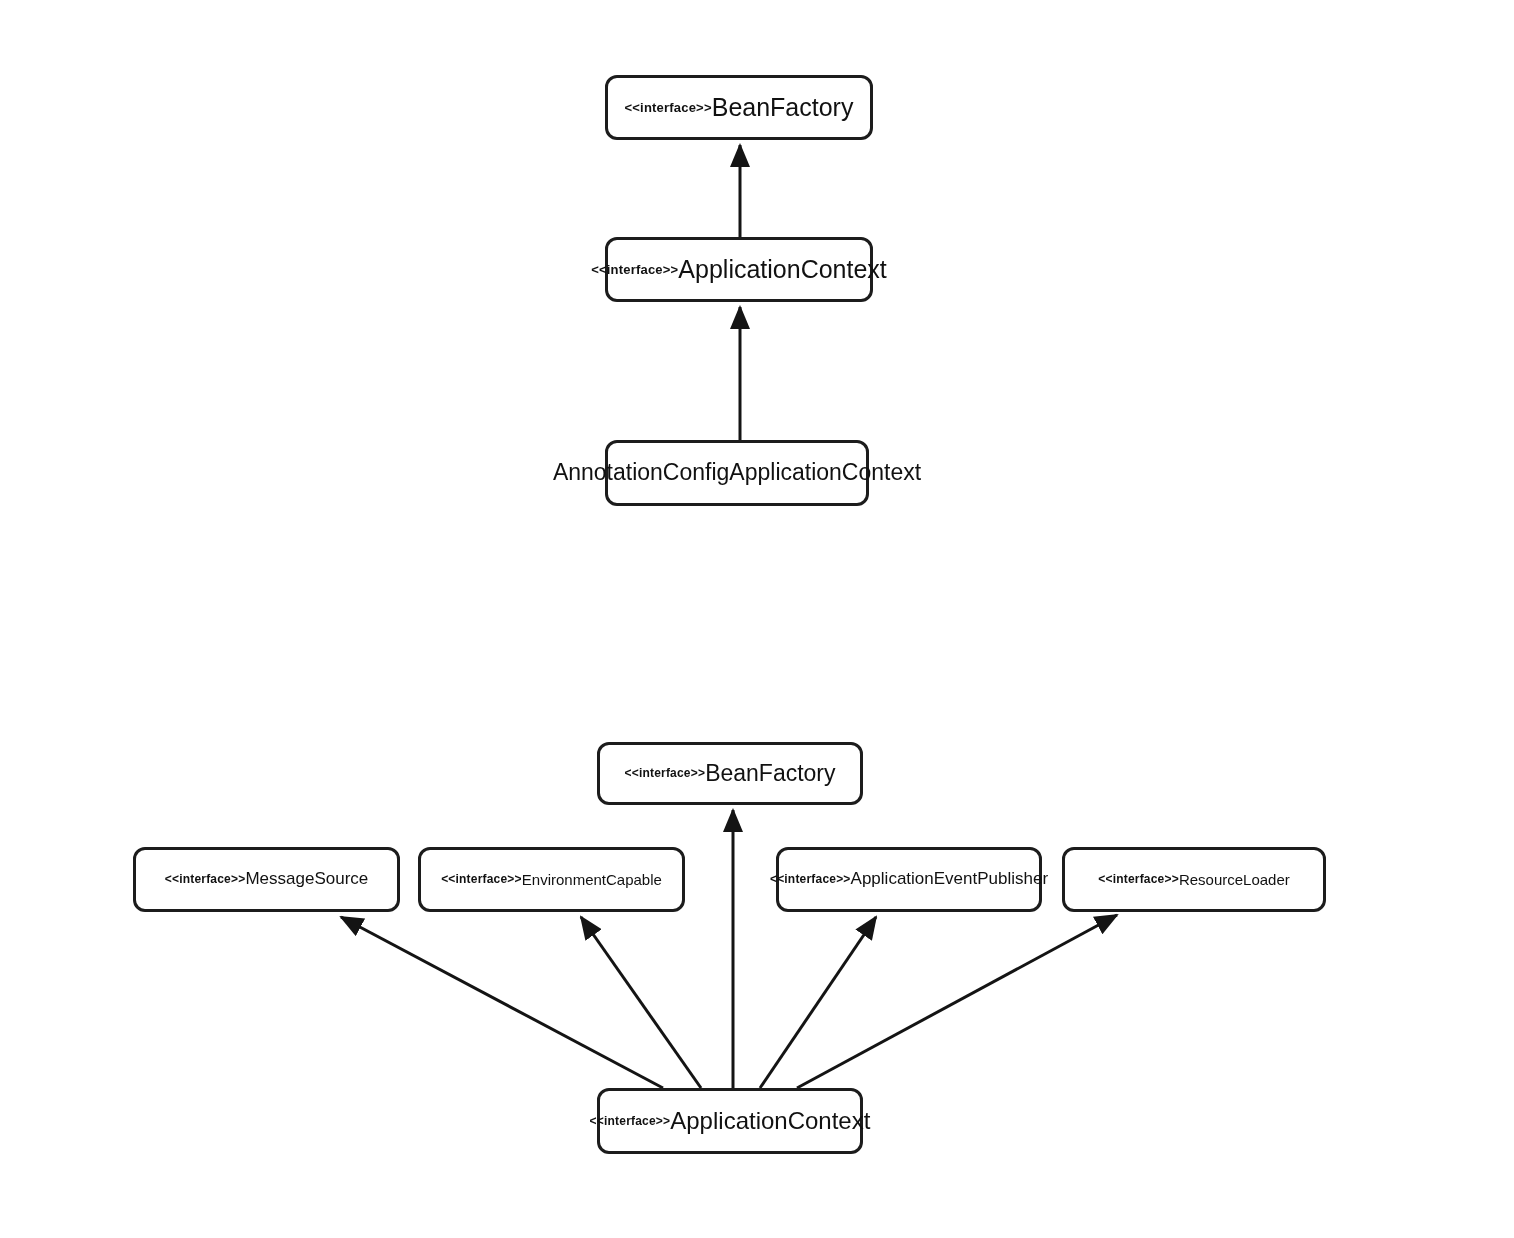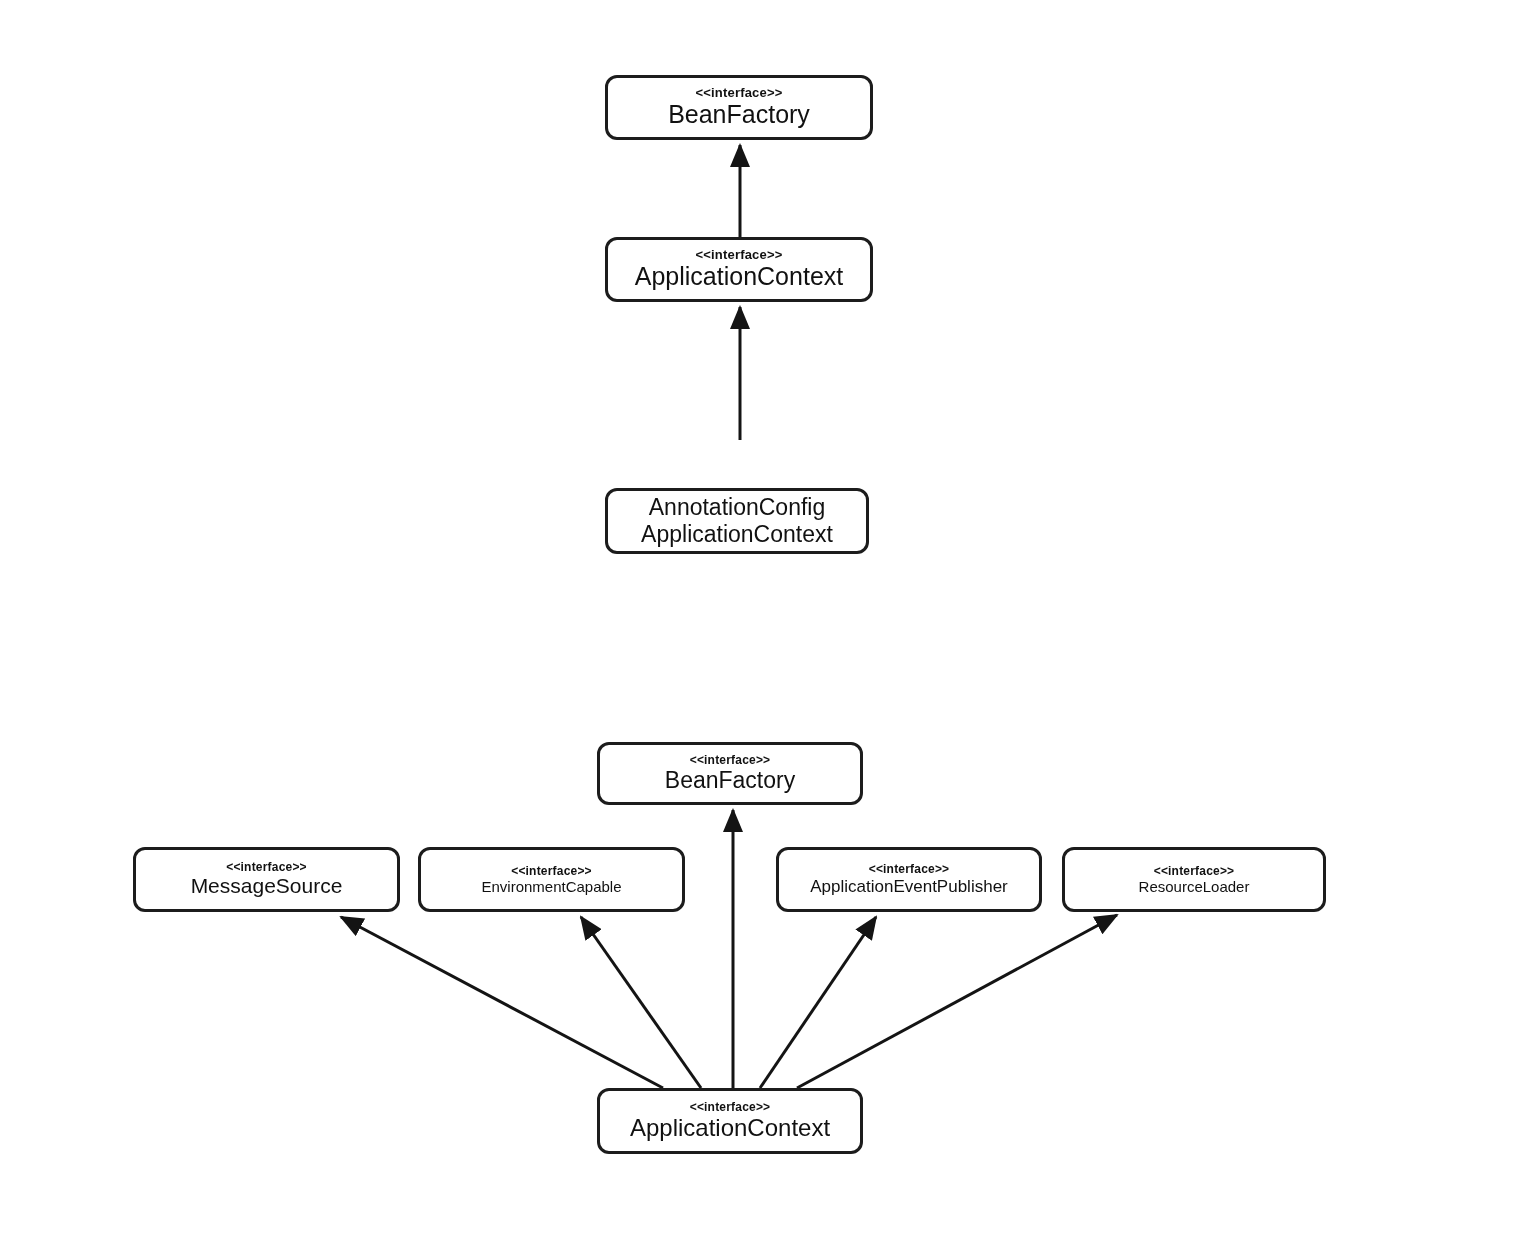--- a/index.html
+++ b/index.html
@@ -18,43 +18,43 @@
     pointer-events: none;
   }
   .uml-node {
     position: absolute;
     box-sizing: border-box;
     border: 3px solid #1c1c1c;
     border-radius: 12px;
     background: #ffffff;
     color: #111111;
     display: flex;
-    flex-direction: column;
+    flex-direction: row;
     align-items: center;
     justify-content: center;
     text-align: center;
     line-height: 1.18;
   }
   .stereotype { font-weight: bold; font-size: 13px; letter-spacing: 0.2px; }
   .stereotype-sm { font-weight: bold; font-size: 12px; letter-spacing: 0.2px; }
   .node-name { font-weight: normal; }
 
   
   #n-d1-bf   { left: 605px; top: 75px;  width: 268px; height: 65px; }
   #n-d1-bf .node-name   { font-size: 25px; }
   #n-d1-ac   { left: 605px; top: 237px; width: 268px; height: 65px; }
   #n-d1-ac .node-name   { font-size: 25px; }
-  #n-d1-acac { left: 605px; top: 440px; width: 264px; height: 66px; margin-top: 48px; }
+  #n-d1-acac { left: 605px; top: 440px; width: 264px; height: 66px; }
   #n-d1-acac .node-name { font-size: 23px; }
 
   
   #n-d2-bf   { left: 597px;  top: 742px;  width: 266px; height: 63px; }
   #n-d2-bf .node-name   { font-size: 23px; }
   #n-d2-ms   { left: 133px;  top: 847px;  width: 267px; height: 65px; }
-  #n-d2-ms .node-name   { font-size: 21px; }
+  #n-d2-ms .node-name   { font-size: 17px; }
   #n-d2-ec   { left: 418px;  top: 847px;  width: 267px; height: 65px; }
   #n-d2-ec .node-name   { font-size: 15px; }
   #n-d2-aep  { left: 776px;  top: 847px;  width: 266px; height: 65px; }
   #n-d2-aep .node-name  { font-size: 17px; }
   #n-d2-rl   { left: 1062px; top: 847px;  width: 264px; height: 65px; }
   #n-d2-rl .node-name   { font-size: 15px; }
   #n-d2-ac   { left: 597px;  top: 1088px; width: 266px; height: 66px; }
   #n-d2-ac .node-name   { font-size: 24px; }
 </style>
 </head>

